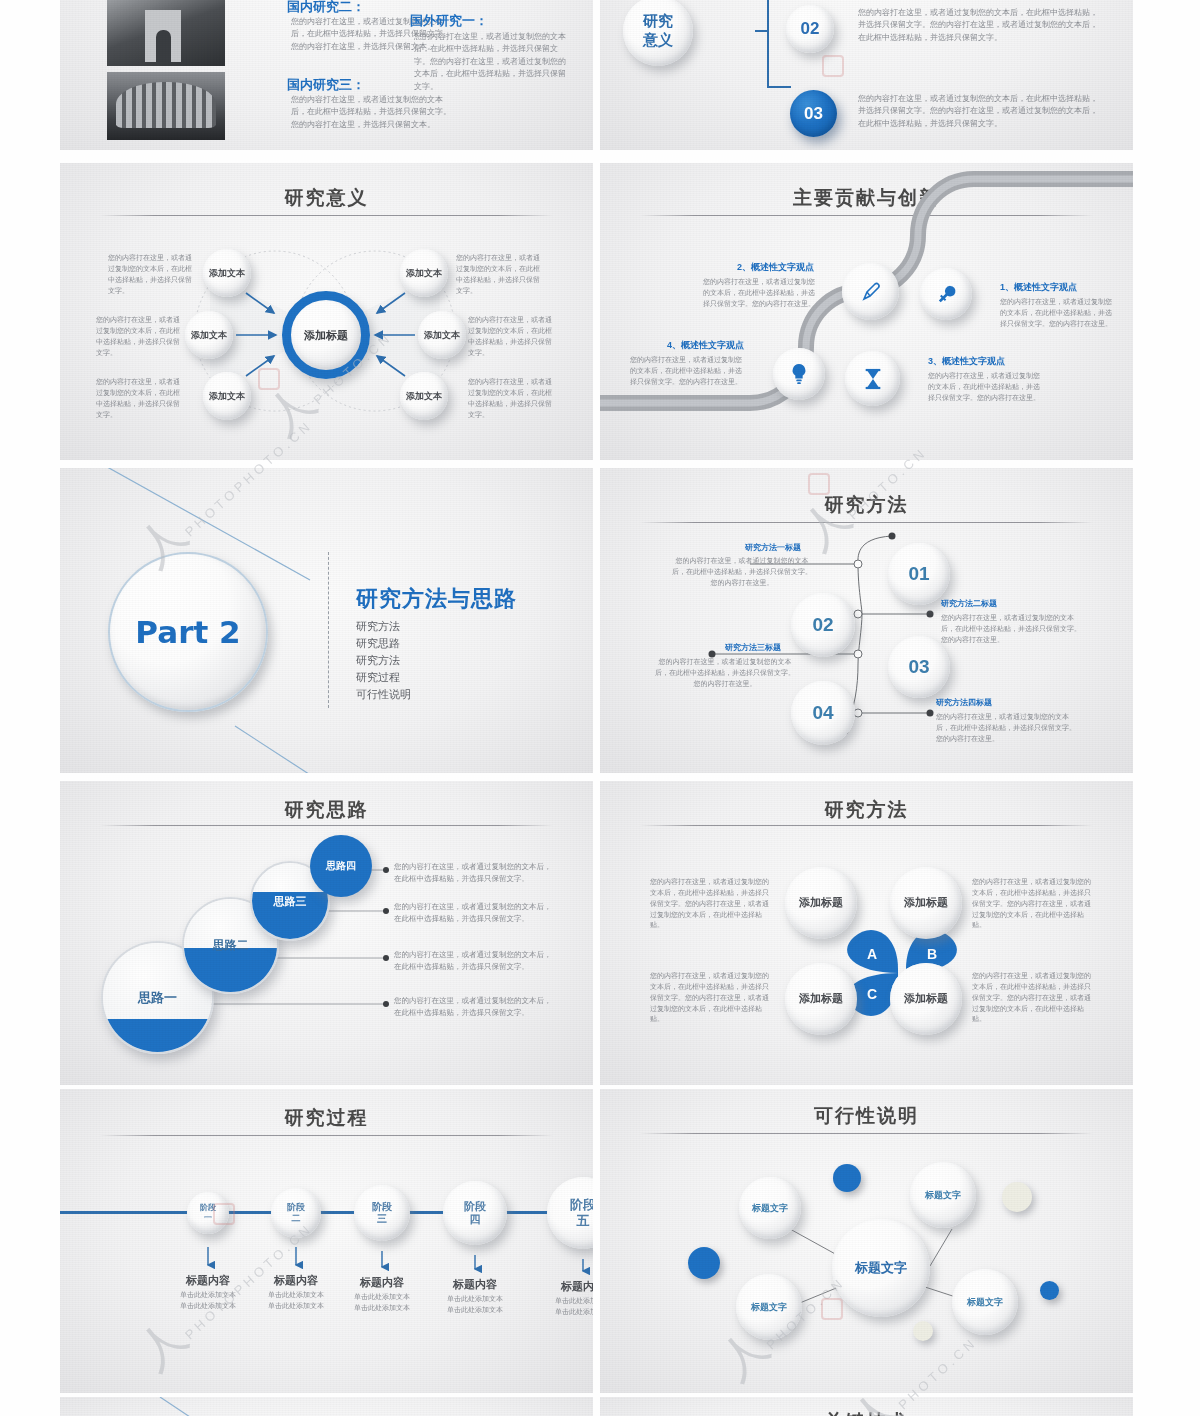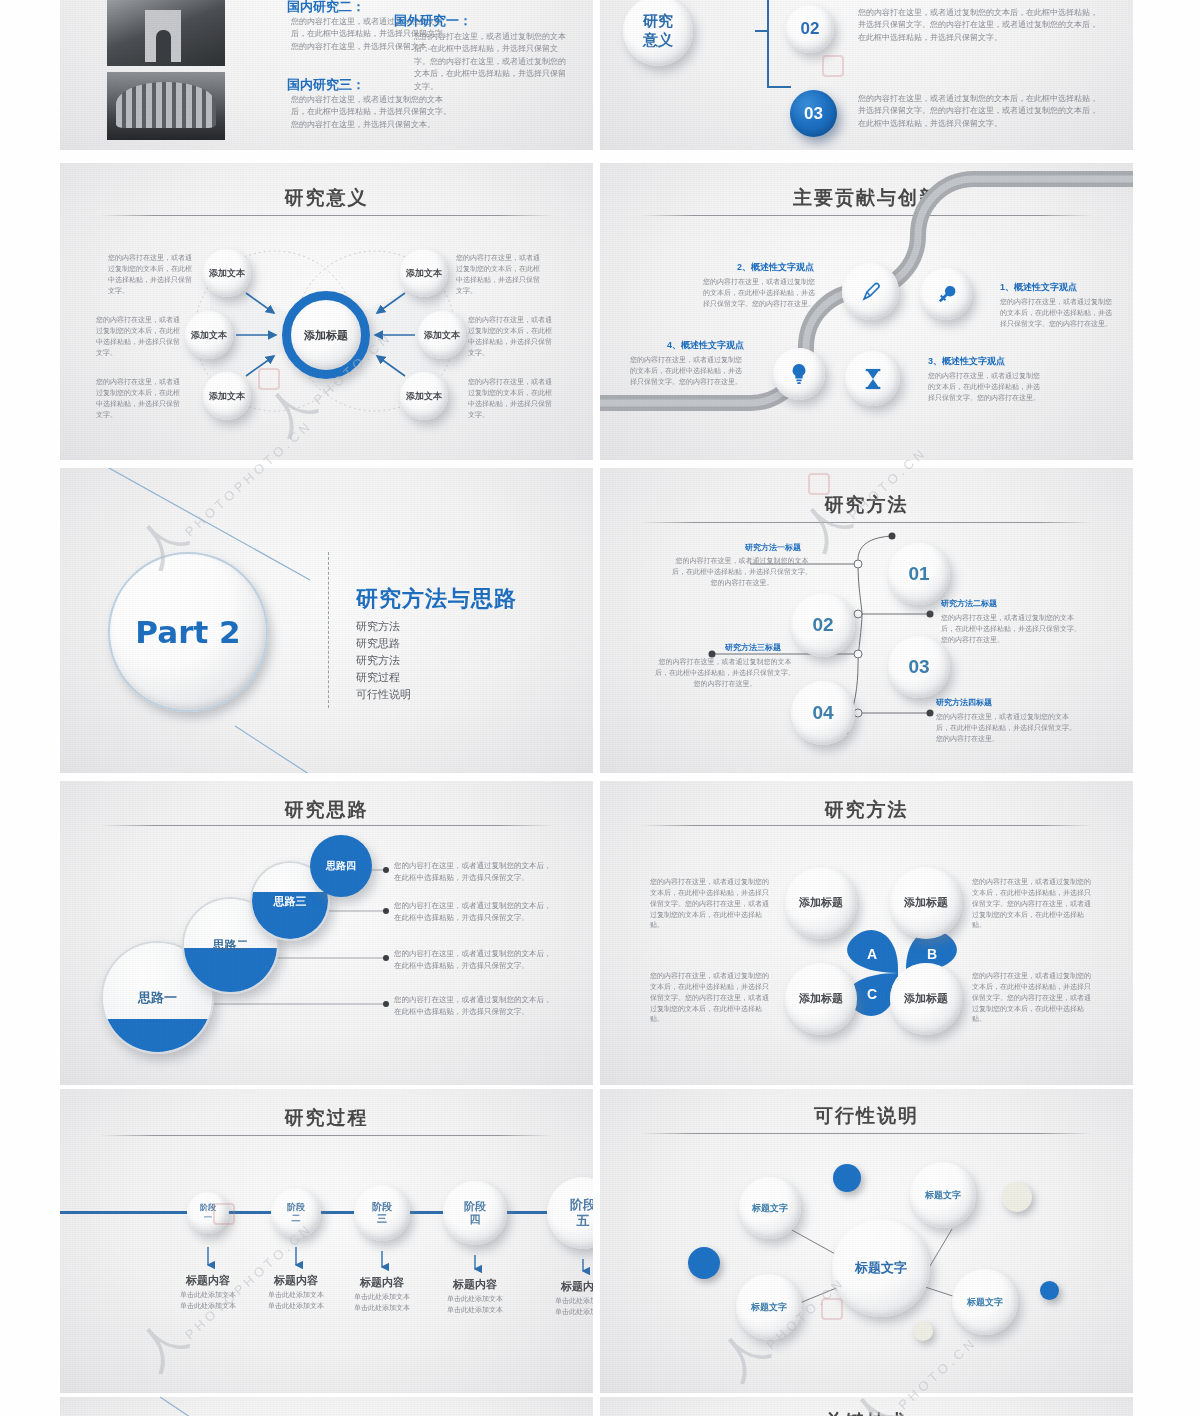--- a/index.html
+++ b/index.html
@@ -40,21 +40,21 @@
     position:absolute; border-radius:50%;
     background: radial-gradient(circle at 36% 30%, #ffffff 0%, #fdfdfd 42%, #e9eaec 78%, #d5d7db 100%);
     box-shadow: 4px 6px 10px rgba(120,125,135,.38), inset -2px -3px 6px rgba(160,165,175,.35), inset 2px 3px 5px #fff;
     display:flex; align-items:center; justify-content:center; text-align:center;
     color:#2c6fb5; font-weight:bold;
   }
   .ball.blue{
     background: radial-gradient(circle at 36% 30%, #3a8fd8 0%, #1f72c4 45%, #1362ae 100%);
     color:#fff; box-shadow: 4px 6px 11px rgba(40,70,110,.45), inset -2px -3px 7px rgba(10,50,100,.35);
   }
-  .body-txt{ position:absolute; color:#8a8d93; line-height:1.55;font-family:Liberation Mono, monospace; }
+  .body-txt{ position:absolute; color:#8a8d93; line-height:1.55; }
   .sub-hd{ position:absolute; color:#1f6fc0; font-weight:bold; }
   .line{ position:absolute; background:#9a9da3; }
 
   
   .wm{ position:absolute; pointer-events:none; color:#b9bcc1; opacity:.55;
        font-family:"Liberation Sans",sans-serif; white-space:nowrap; }
   .wm .fig{ font-size:46px; letter-spacing:-4px; }
   .wm .txt{ font-size:13px; letter-spacing:4px; }
   .seal{ position:absolute; width:22px;height:22px;border-radius:4px;
          border:2px solid rgba(205,120,120,.5); opacity:.55; }
@@ -95,21 +95,21 @@
       <span>02</span>
     </div>
     <div class="body-txt" style="left:258px; top:157px; width:240px; font-size:8px;">您的内容打在这里，或者通过复制您的文本后，在此框中选择粘贴，并选择只保留文字。您的内容打在这里，或者通过复制您的文本后，在此框中选择粘贴，并选择只保留文字。</div>
 
     <div class="ball blue" style="left:190px; top:240px; width:47px; height:47px; font-size:17px;">
       <span>03</span>
     </div>
     <div class="body-txt" style="left:258px; top:243px; width:240px; font-size:8px;">您的内容打在这里，或者通过复制您的文本后，在此框中选择粘贴，并选择只保留文字。您的内容打在这里，或者通过复制您的文本后，在此框中选择粘贴，并选择只保留文字。</div>
   </div>
 
-  <div class="sub-hd" style="left:394px; top:12px; font-size:13px; z-index:5;text-align:center;">国外研究一：</div>
+  <div class="sub-hd" style="left:410px; top:12px; font-size:13px; z-index:5;text-align:center;">国外研究一：</div>
   <div class="body-txt" style="left:414px; top:31px; width:153px; font-size:8px; z-index:5;">您的内容打在这里，或者通过复制您的文本后，在此框中选择粘贴，并选择只保留文字。您的内容打在这里，或者通过复制您的文本后，在此框中选择粘贴，并选择只保留文字。</div>
 
   <div class="slide" style="left:60px; top:163px; width:533px; height:297px;">
     <div class="stitle" style="top:22px; font-size:19px;">研究意义</div>
     <div class="srule" style="left:40px; right:40px; top:52px;"></div>
 
     <svg width="533" height="297" style="position:absolute;left:0;top:0;">
       <circle cx="215" cy="168" r="80" fill="none" stroke="#cfd1d5" stroke-width="1" stroke-dasharray="2 3"></circle>
       <circle cx="315" cy="168" r="80" fill="none" stroke="#cfd1d5" stroke-width="1" stroke-dasharray="2 3"></circle>
       <path d="M150 110 L265 168 L150 226 Z" fill="#eceef0" opacity=".55"></path>

